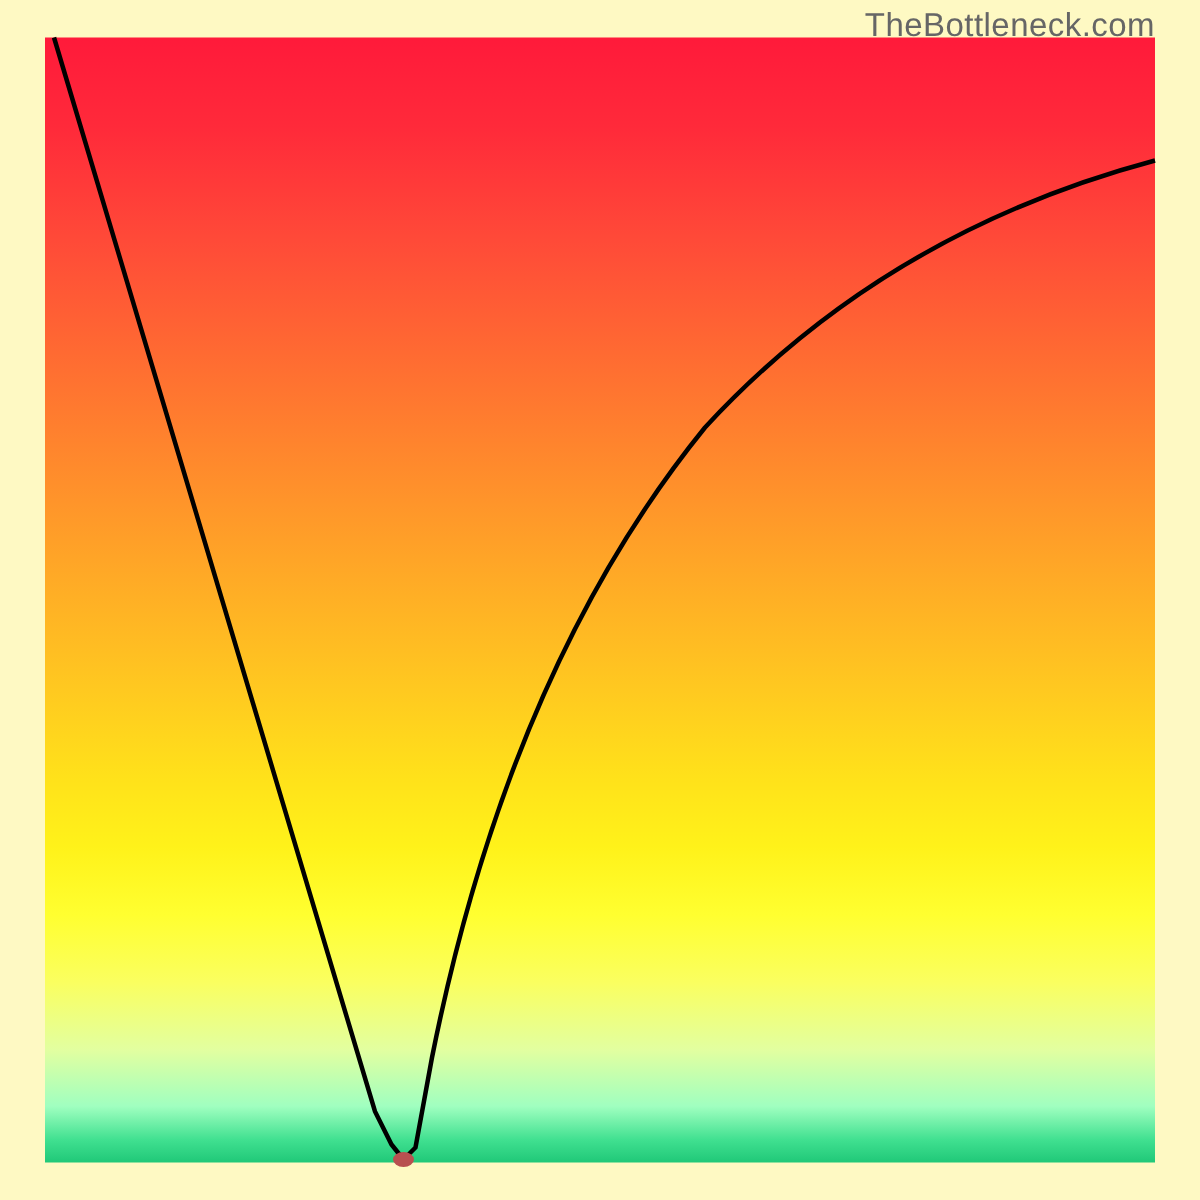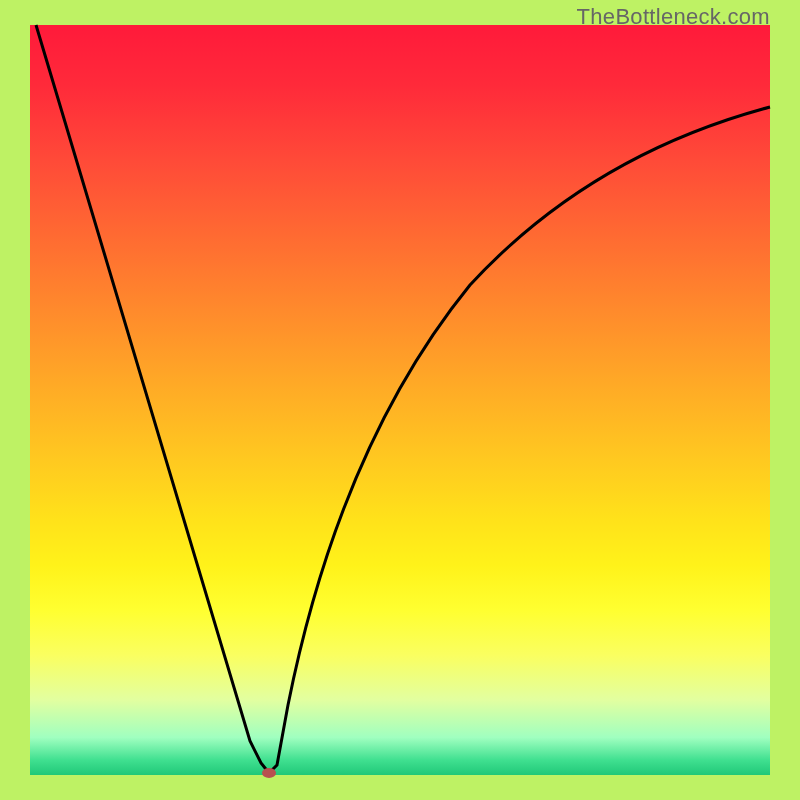--- a/index.html
+++ b/index.html
@@ -10,21 +10,21 @@
     background: #000;
     font-family: Arial, Helvetica, sans-serif;
     overflow: hidden;
   }
   .frame {
     position: absolute;
     left: 0;
     top: 0;
     width: 800px;
     height: 800px;
-    background: #bef264;
+    background: #fef9c3;
   }
   .plot-area {
     position: absolute;
     left: 30px;
     top: 25px;
     width: 740px;
     height: 750px;
     
     background: linear-gradient(to bottom,
       #ff1a3a 0%,

